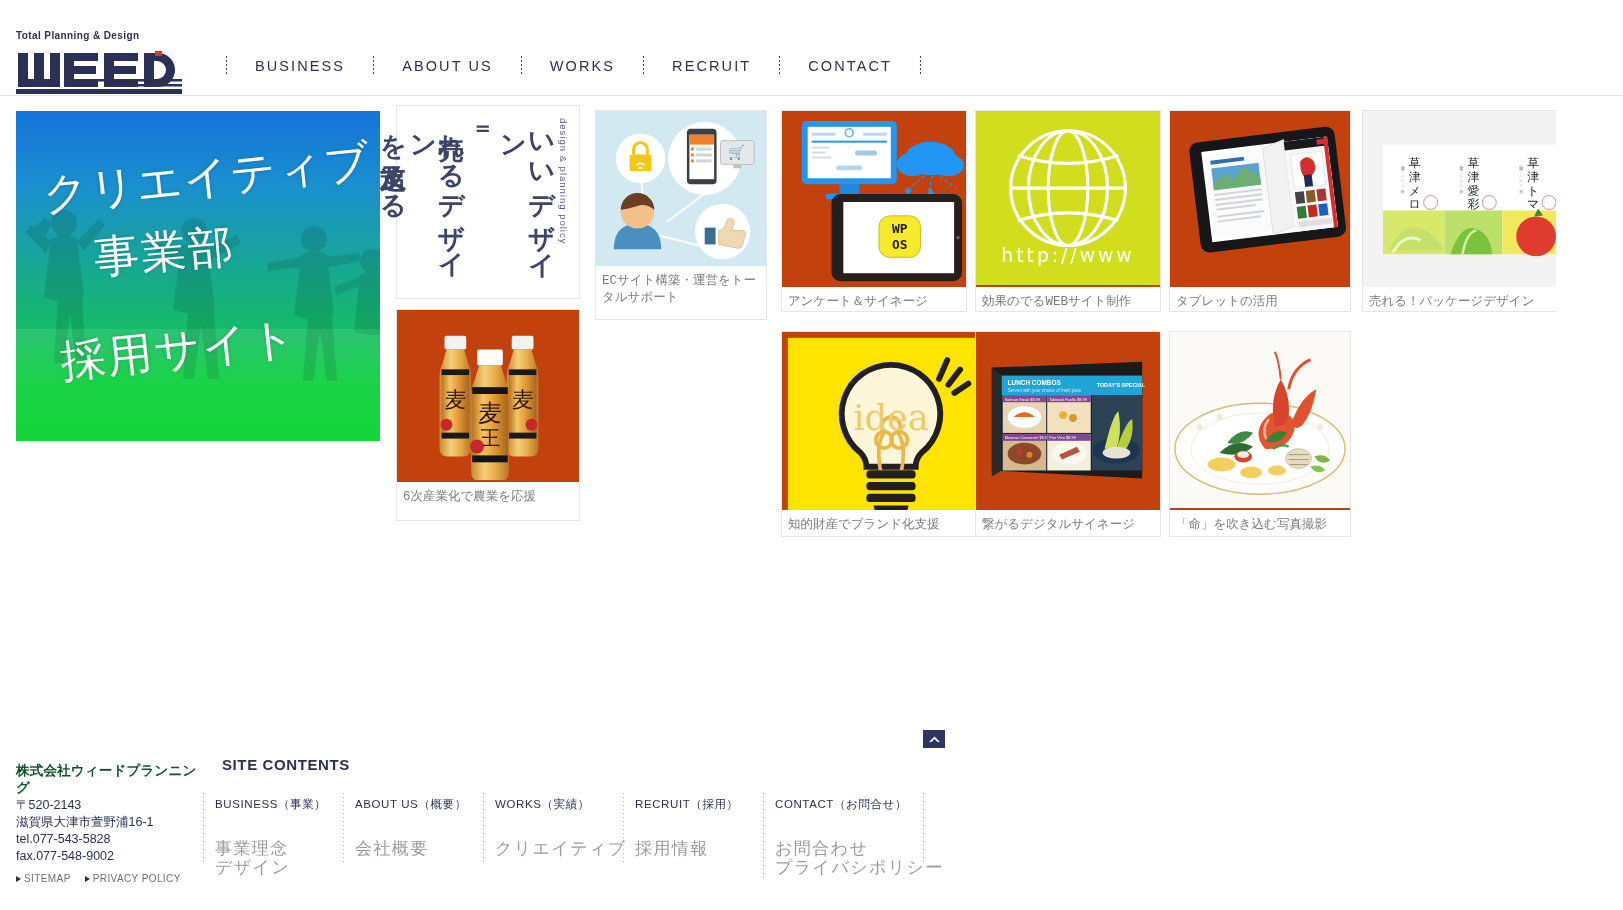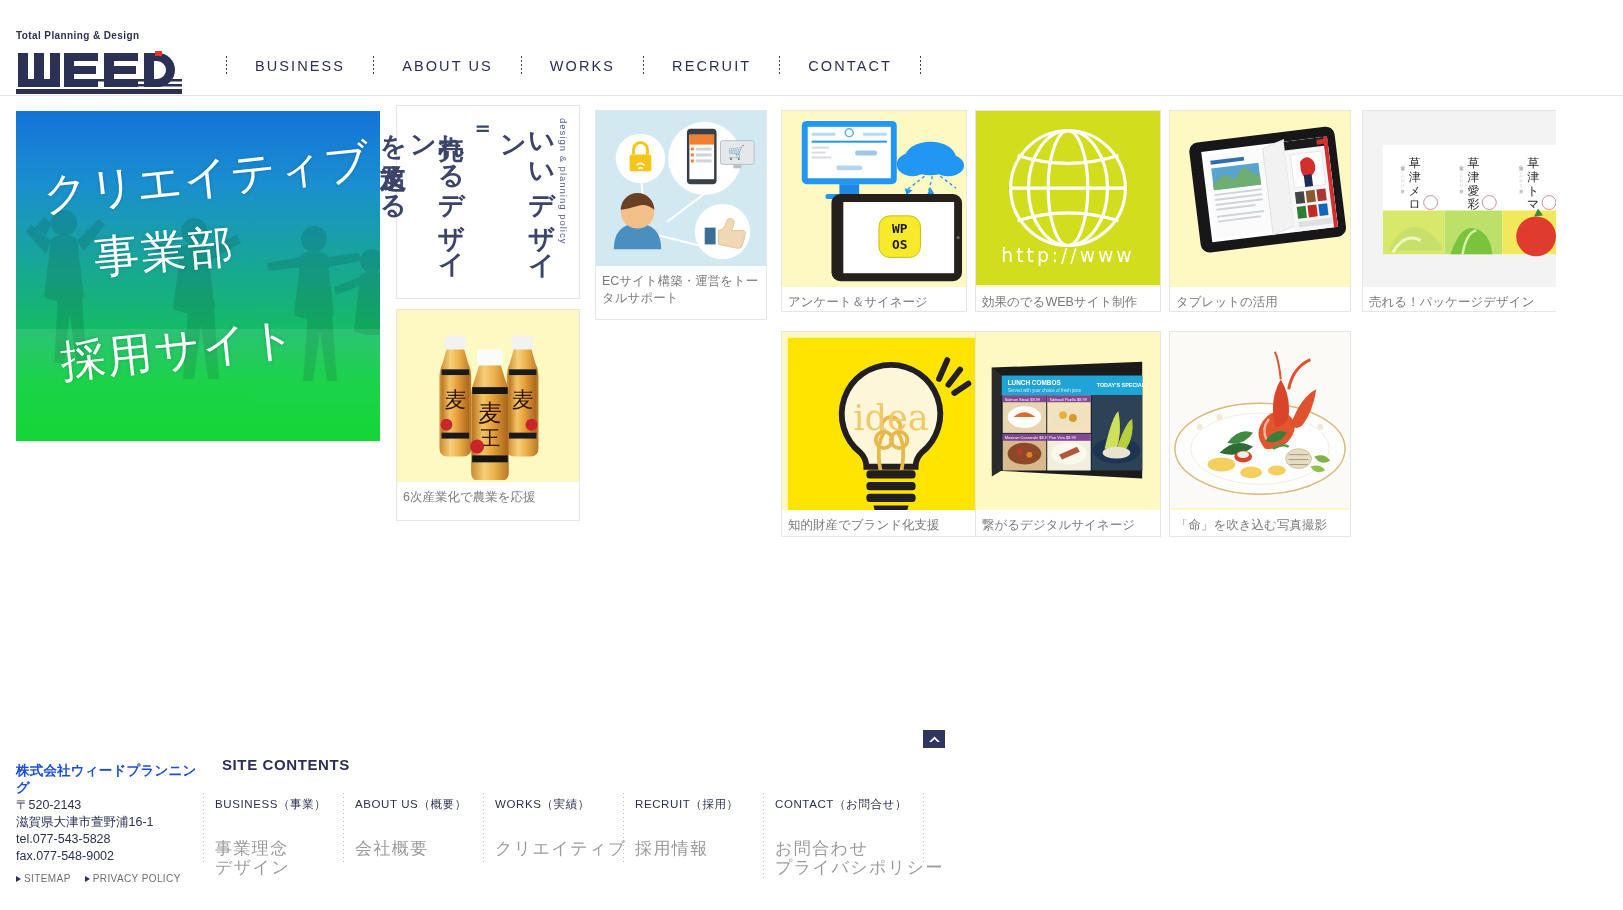--- a/index.html
+++ b/index.html
@@ -45,25 +45,25 @@
     padding: 0 28px; cursor: pointer; white-space: nowrap;
     font-family: "Liberation Sans", sans-serif;
   }
 
   .card {
     position: absolute;
     background: #fff;
     border: 1px solid #e6e6e6;
     overflow: hidden;
   }
-  .card-thumb { position: relative; overflow:hidden; background:#fef9c3; }
+  .card-thumb { position: relative; overflow:hidden; background:#c2410c; }
   .card-cap {
     font-size: 12.5px; color:#7b7b7b; line-height: 17px;
     padding: 7px 5px 6px 6px;
-    font-family: Liberation Sans, sans-serif;
+    font-family: Liberation Mono, monospace;
   }
 
   
   .hero {
     position:absolute; left: 16px; top: 111px;
     width: 364px; height: 330px;
     background: linear-gradient(to bottom, #1473d8 0%, #1a8fd0 22%, #16b27a 58%, #0fd03f 82%, #13d637 100%);
     overflow: hidden;
   }
   .hero .silhouettes { position:absolute; inset:0; opacity: .30; }
@@ -103,21 +103,21 @@
   .totop {
     position:absolute; left: 923px; top: 730px;
     width: 22px; height: 18px; background:#2e3560;
     display:flex; align-items:center; justify-content:center; cursor:pointer;
   }
   .totop svg { display:block; }
 
   .footer { position:absolute; left:0; top: 756px; width: 1623px; }
   .f-company { position:absolute; left:16px; top:6px; width: 190px; }
   .f-company .name {
-    font-size: 13.5px; color:#1d4ed8; font-weight:700; line-height: 17px;
+    font-size: 13.5px; color:#14532d; font-weight:700; line-height: 17px;
     letter-spacing: .2px; margin-bottom: 1px;
   }
   .f-company .line { font-size: 12.5px; color:#2b3154; line-height: 17px; }
   .f-links { margin-top: 8px; display:flex; gap: 14px; }
   .f-link {
     font-size: 10px; color:#6e6e6e; letter-spacing:.4px;
     display:flex; align-items:center; gap:3px; cursor:pointer;
   }
   .tri { width:0;height:0;border-left:5px solid #2b3154;border-top:3.5px solid transparent;border-bottom:3.5px solid transparent;}
 

